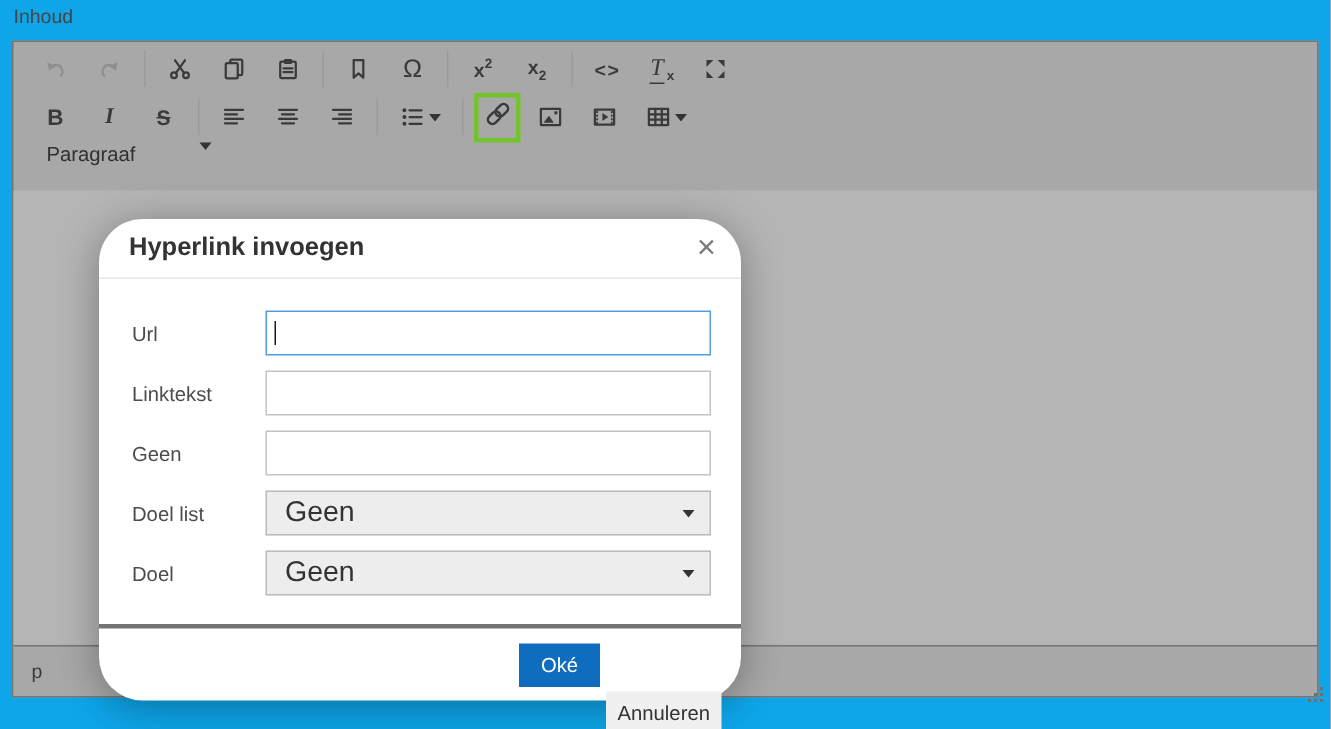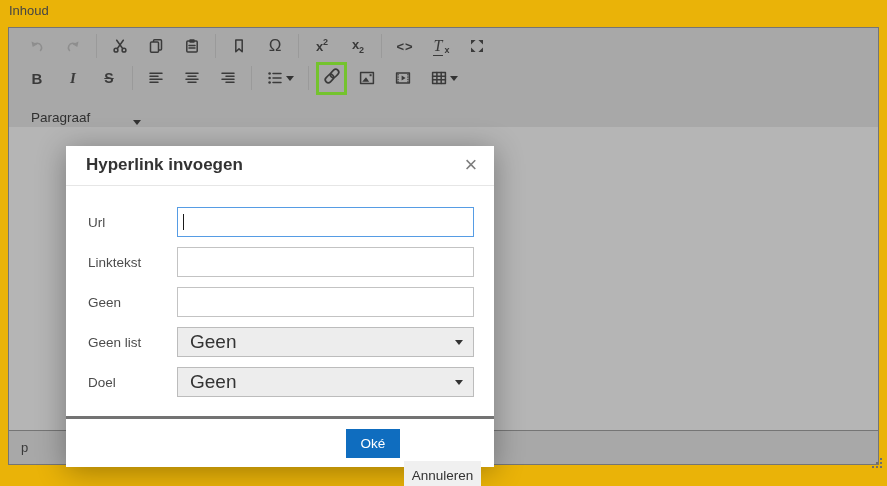--- a/index.html
+++ b/index.html
@@ -1,16 +1,16 @@
 <!DOCTYPE html>
 <html><head>
 <meta charset="utf-8">
 <style>
   html,body{margin:0;padding:0;background:#afafaf;}
-  #screen{position:relative;width:887px;height:486px;background:#eab308;
+  #screen{position:relative;width:887px;height:486px;background:#0ea5e9;
           font-family:"Liberation Sans",sans-serif;overflow:hidden;}
 
   
   .inhoud{position:absolute;left:9px;top:3px;font-size:13px;color:#454545;}
 
   
   #editor{position:absolute;left:8px;top:27px;width:869px;height:436px;
           border:1px solid #757575;background:#a8a8a8;}
   .toolbar{position:absolute;left:0;top:0;right:0;height:98px;
            border-bottom:1px solid #757575;padding-top:2px;box-sizing:content-box;}
@@ -33,33 +33,33 @@
   .supsub.sup .mark{margin-top:-2px;}
   .glyph-code{font-size:13px;font-weight:bold;letter-spacing:1px;}
   .rmfmt{display:flex;align-items:flex-end;}
   .rmfmt .t{font-family:"Liberation Serif",serif;font-style:italic;font-size:16px;
             border-bottom:1.5px solid #3a3a3a;padding:0 1px;}
   .rmfmt .x{font-size:9px;font-weight:bold;margin-left:1px;margin-bottom:1px;}
   .caret-down{width:0;height:0;border-left:4px solid transparent;border-right:4px solid transparent;
               border-top:5px solid #333;margin-left:2px;}
   .tbtn-link{border:3px solid #74c32e;width:25px;height:27px;box-sizing:content-box;
              display:flex;align-items:center;justify-content:center;cursor:pointer;margin:0 2px;}
-  .format-btn{display:flex;align-items:flex-end;justify-content:space-between;width:110px;
+  .format-btn{display:flex;align-items:flex-start;justify-content:space-between;width:110px;
               margin-left:12px;cursor:pointer;color:#303030;font-size:13.5px;height:30px;}
   .content-area{position:absolute;left:0;top:99px;right:0;height:304px;background:#b5b5b5;}
   .statusbar{position:absolute;left:0;right:0;bottom:0;height:33px;background:#a8a8a8;
              border-top:1px solid #757575;}
   .elempath{position:absolute;left:12px;top:0;line-height:33px;font-size:13px;color:#3a3a3a;cursor:pointer;}
   .grip{position:absolute;right:4px;bottom:4px;width:2px;height:2px;cursor:nwse-resize;
         box-shadow:8px 0 0 #6e6e6e,4px 4px 0 #6e6e6e,8px 4px 0 #6e6e6e,
                    0 8px 0 #6e6e6e,4px 8px 0 #6e6e6e,8px 8px 0 #6e6e6e;}
 
   
   #dialog{position:absolute;left:66px;top:146px;width:428px;height:321px;background:#fff;
-          box-shadow:0 4px 28px rgba(0,0,0,0.33);z-index:10;}
+          box-shadow:0 4px 28px rgba(0,0,0,0.33);z-index:10;border-radius:29px;}
   .dlg-header{position:absolute;left:0;top:0;right:0;height:39px;border-bottom:1px solid #e6e6e6;}
   .dlg-title{position:absolute;left:20px;top:9px;font-size:17px;font-weight:bold;color:#333;}
   .dlg-close{position:absolute;right:10px;top:4px;width:26px;height:30px;text-align:center;
              font-size:22px;line-height:30px;color:#7d7d7d;cursor:pointer;}
   .drow{position:absolute;left:22px;width:385px;height:30px;}
   .drow .dlabel{position:absolute;left:0;top:8px;font-size:13.5px;color:#4c4c4c;}
   .dinput{position:absolute;left:89px;top:0;width:297px;height:30px;box-sizing:border-box;
           border:1px solid #c3c3c3;background:#fff;padding:0 9px;font-size:13.5px;
           font-family:"Liberation Sans",sans-serif;color:#333;outline:none;border-radius:0;}
   .dinput.focused{border:1px solid #569ce4;}
@@ -299,21 +299,21 @@
       <span class="dlabel">Linktekst</span>
       <input class="dinput" type="text" value="" style="">
     </div>
 
     <div class="drow" style="top:141px">
       <span class="dlabel">Geen</span>
       <input class="dinput" type="text" value="" style="">
     </div>
 
     <div class="drow" style="top:181px">
-      <span class="dlabel">Geen list</span>
+      <span class="dlabel">Doel list</span>
       <div class="dselect">
         <span class="sel-text">Geen</span>
         <span class="caret-down"></span>
       </div>
     </div>
 
     <div class="drow" style="top:221px">
       <span class="dlabel">Doel</span>
       <div class="dselect">
         <span class="sel-text">Geen</span>

